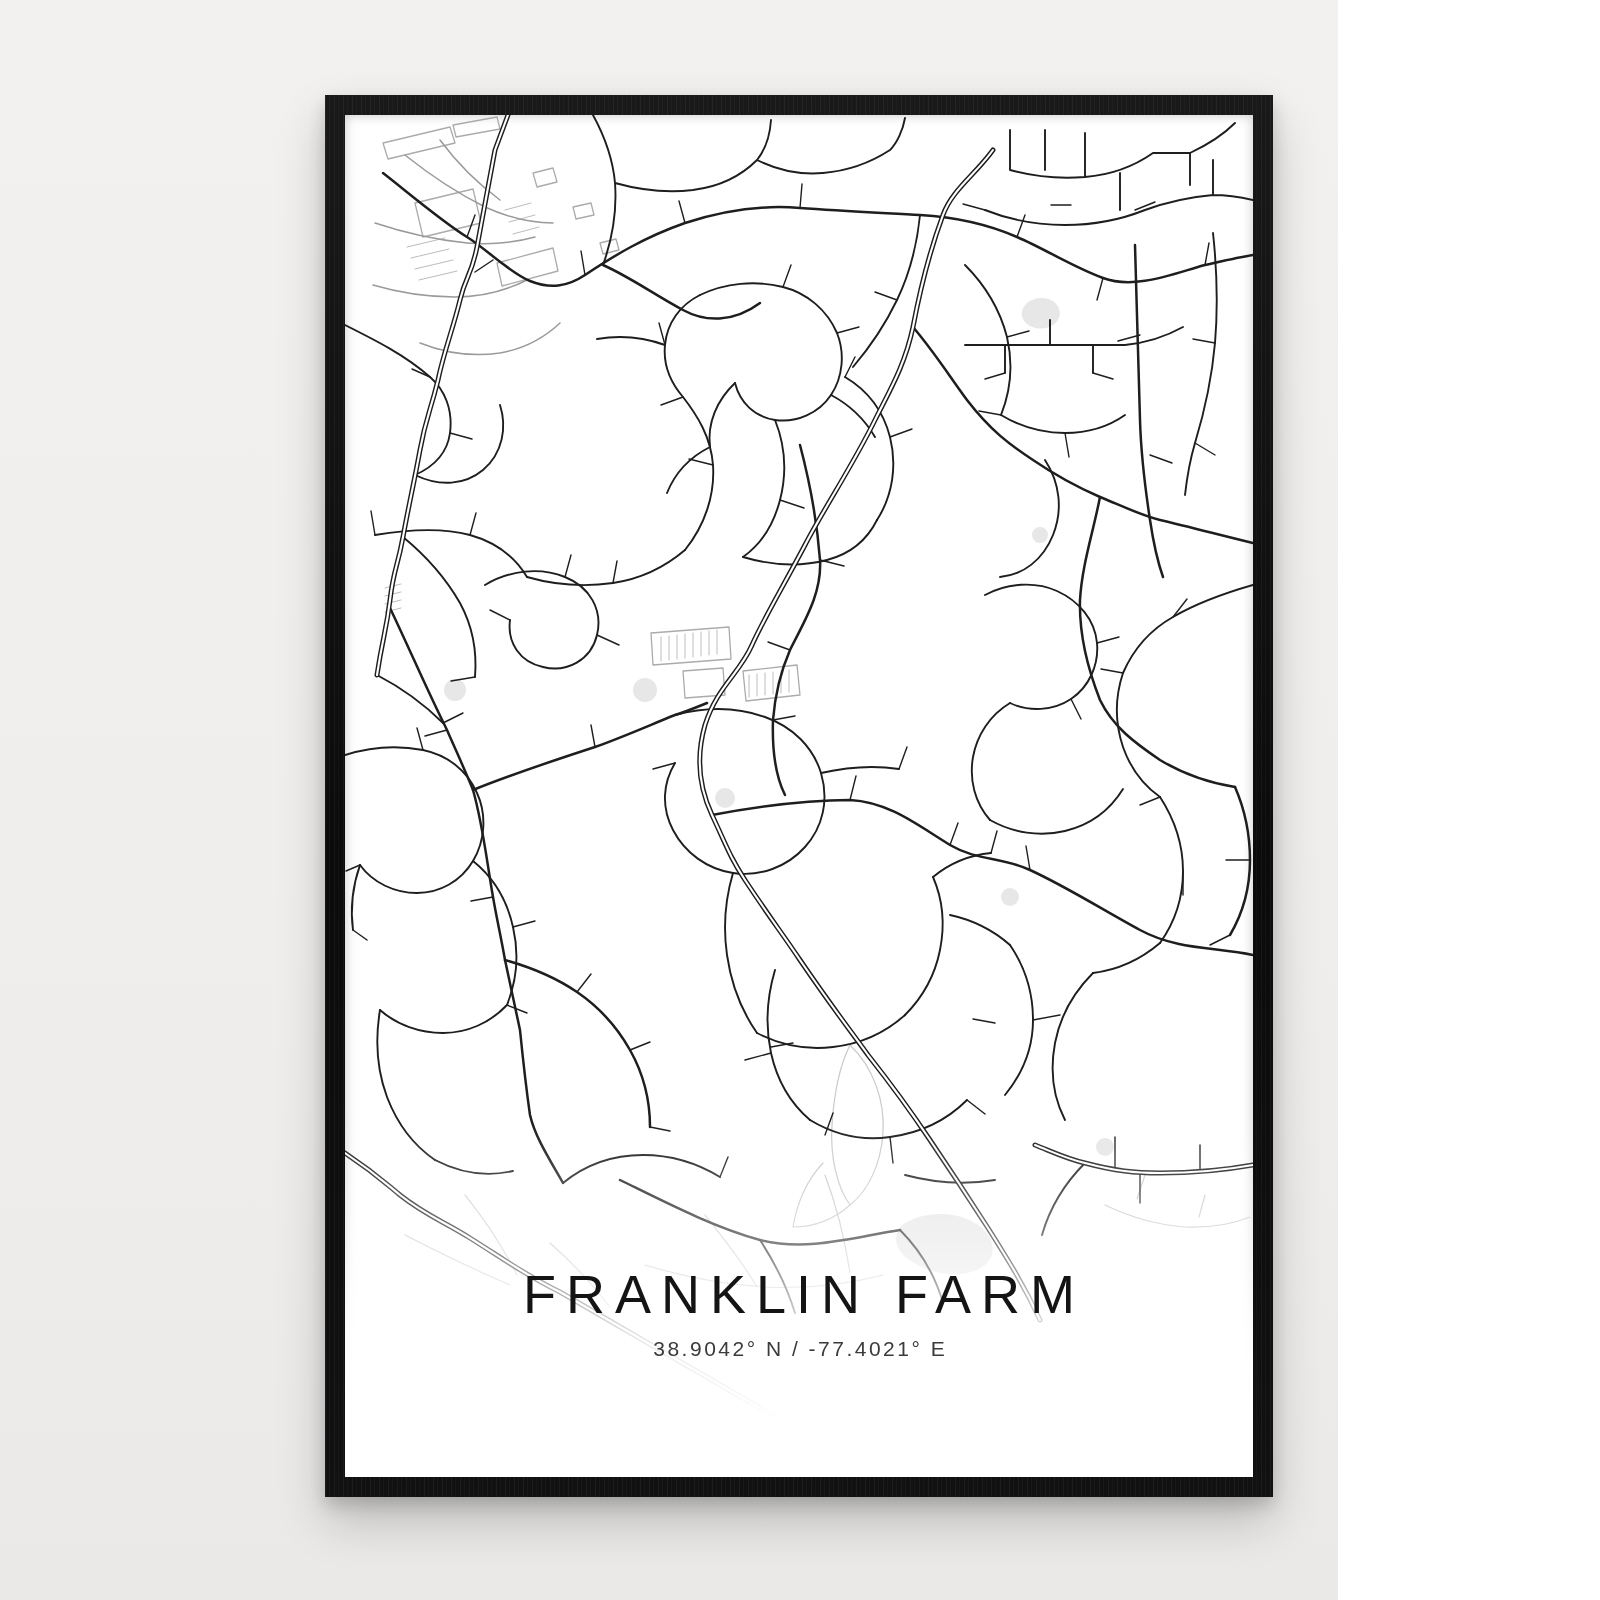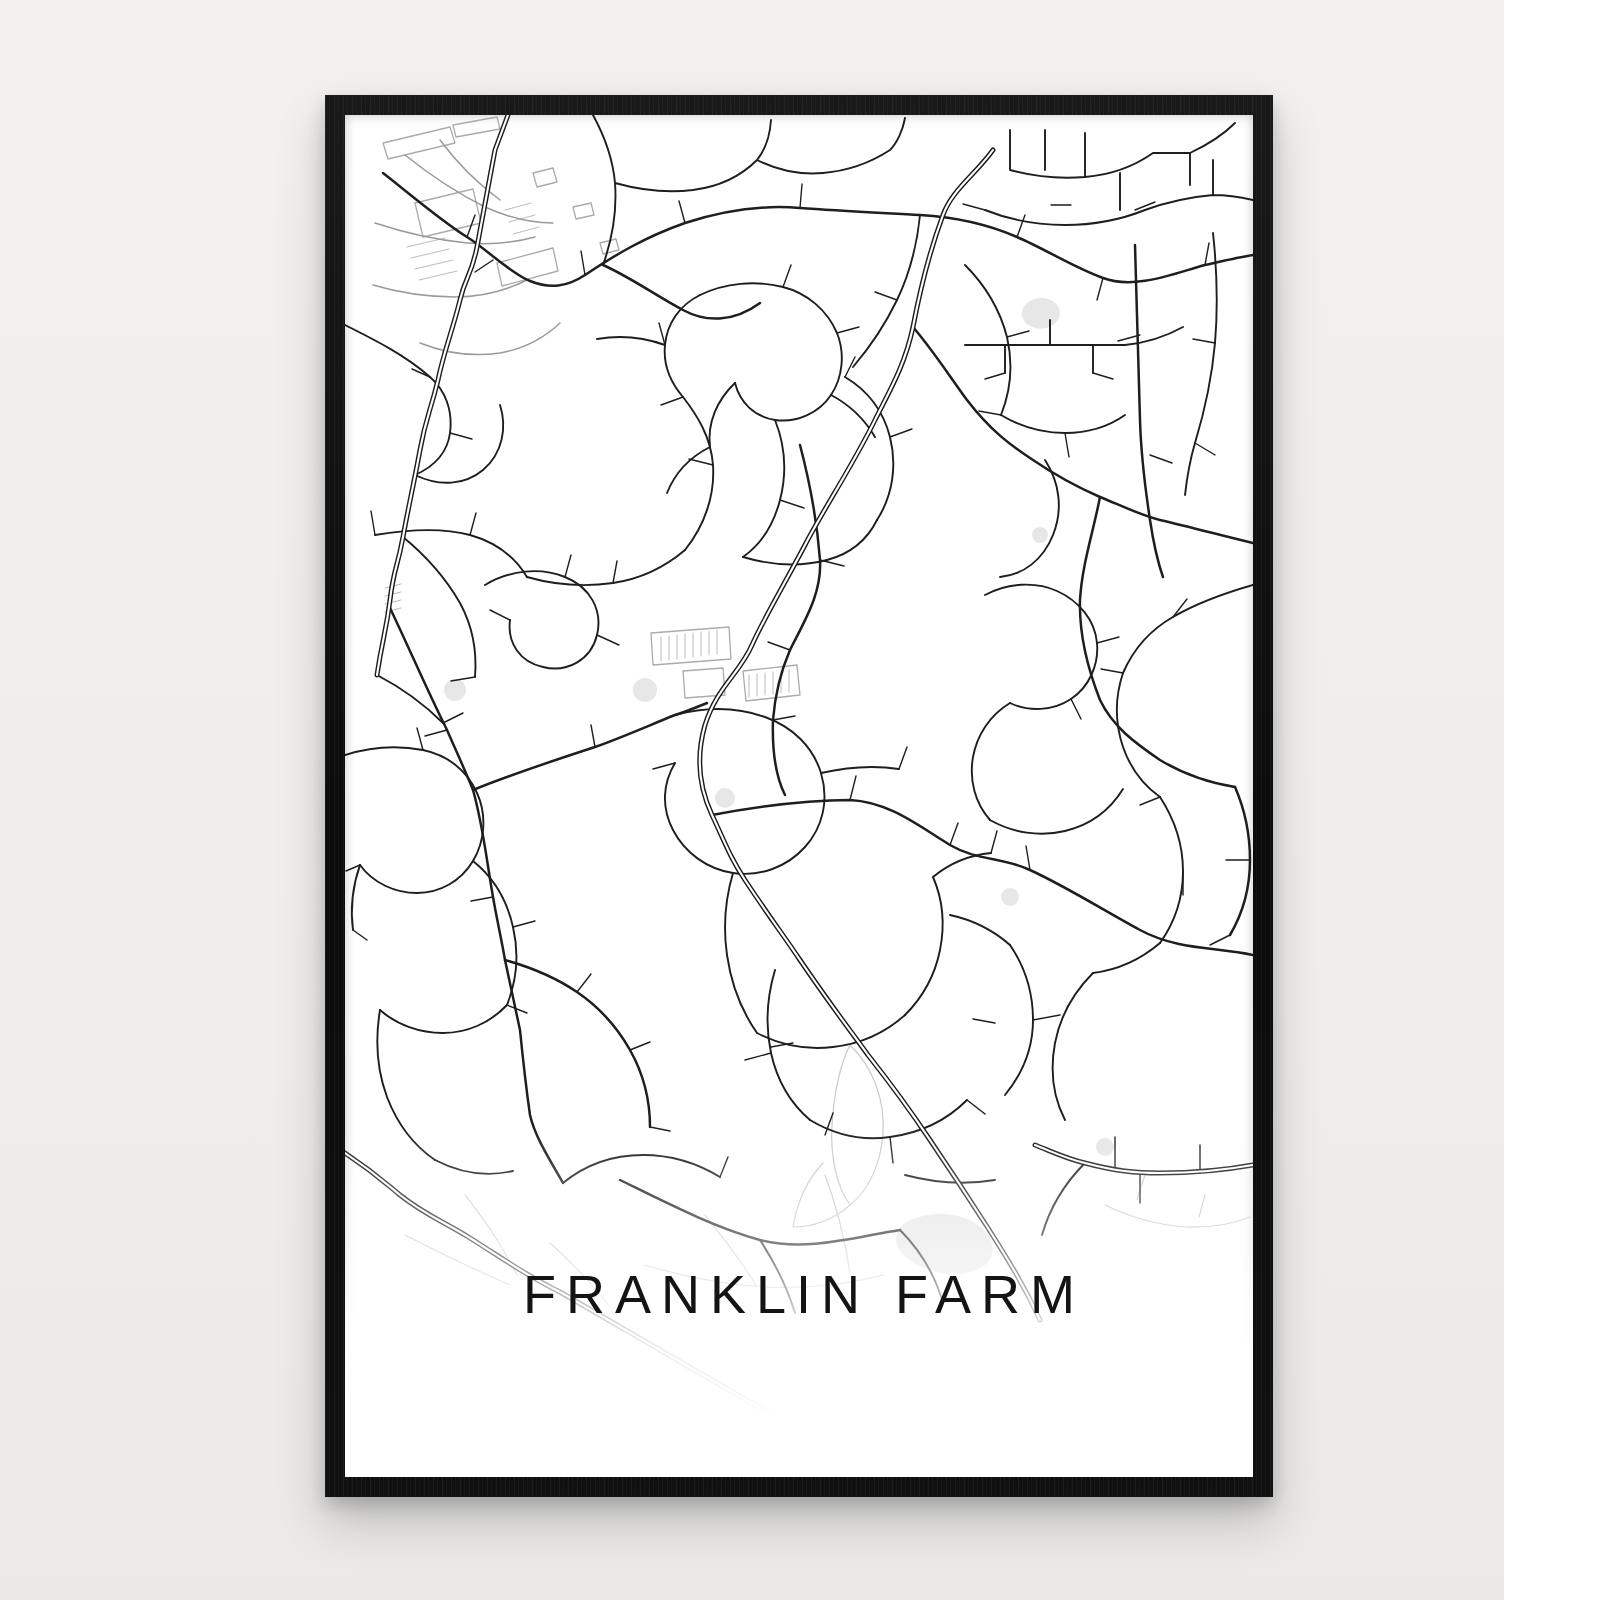--- a/index.html
+++ b/index.html
@@ -1,17 +1,17 @@
 <!DOCTYPE html>
 <html><head>
 <meta charset="utf-8">
 <style>
   html,body{margin:0;padding:0;}
   body{font-family:"Liberation Sans", sans-serif;}
-  .scene{position:relative;width:1504px;height:1600px;overflow:hidden;
+  .scene{position:relative;width:1338px;height:1600px;overflow:hidden;
          background:linear-gradient(180deg,#f2f1f0 0%,#efeeed 60%,#eae9e8 100%);}
   .frame{position:absolute;left:325px;top:95px;width:948px;height:1402px;box-sizing:border-box;
          background:
            repeating-linear-gradient(90deg, rgba(255,255,255,0.05) 0 1px, rgba(0,0,0,0) 1px 4px, rgba(255,255,255,0.028) 4px 5px, rgba(0,0,0,0) 5px 9px),
            linear-gradient(180deg,#191919,#0b0b0b 55%,#111);
          box-shadow:0 24px 46px rgba(0,0,0,0.20), 0 8px 16px rgba(0,0,0,0.16);}
   .poster{position:absolute;left:20px;top:20px;right:20px;bottom:20px;background:#ffffff;
           box-shadow:inset 0 0 12px rgba(0,0,0,0.22);overflow:hidden;}
   .poster svg{position:absolute;left:0;top:0;width:100%;height:100%;display:block;}
   .fade{position:absolute;left:0;top:0;width:100%;height:100%;pointer-events:none;
@@ -154,16 +154,17 @@
             <path d="M690,1030 C710,1038 722,1044 740,1048 C770,1056 790,1058 815,1058 C845,1058 875,1056 908,1050" fill="none" stroke-linecap="round" stroke-linejoin="round" stroke-width="5" stroke="#1e1e1e"></path>
             <path d="M648,35 C630,60 607,75 598,100 C585,135 575,175 568,212 C560,250 545,275 530,305 C508,350 478,395 460,430 C440,468 418,505 407,530 C395,558 372,572 360,610 C352,638 352,668 367,700 C382,732 385,742 400,765 C425,803 437,818 455,845 C487,892 505,915 523,940 C553,978 567,998 585,1025 C610,1062 625,1085 643,1113 C660,1140 678,1168 695,1205" fill="none" stroke-linecap="round" stroke-linejoin="round" stroke-width="2.1" stroke="#ffffff"></path>
             <path d="M163,0 L150,35 C144,66 138,100 132,132 C126,162 121,160 115,185 C108,214 99,236 93,265 C85,298 81,302 75,335 C69,368 64,389 58,422 C52,455 49,452 45,485 C41,518 38,520 32,560" fill="none" stroke-linecap="round" stroke-linejoin="round" stroke-width="2.1" stroke="#ffffff"></path>
             <path d="M0,1038 C30,1058 38,1066 55,1080 C80,1100 98,1106 125,1123 C160,1145 180,1160 215,1177 C250,1197 280,1215 315,1235 C350,1255 380,1273 415,1293 C437,1306 455,1318 478,1333" fill="none" stroke-linecap="round" stroke-linejoin="round" stroke-width="2.1" stroke="#ffffff"></path>
             <path d="M690,1030 C710,1038 722,1044 740,1048 C770,1056 790,1058 815,1058 C845,1058 875,1056 908,1050" fill="none" stroke-linecap="round" stroke-linejoin="round" stroke-width="2.1" stroke="#ffffff"></path>
           </g>
       </svg>
       <div class="fade"></div>
       <div class="caption">
         <div class="title">FRANKLIN FARM</div>
+        <div class="coords">38.9042° N / -77.4021° E</div>
       </div>
     </div>
   </div>
 </div>
 
 </body></html>

